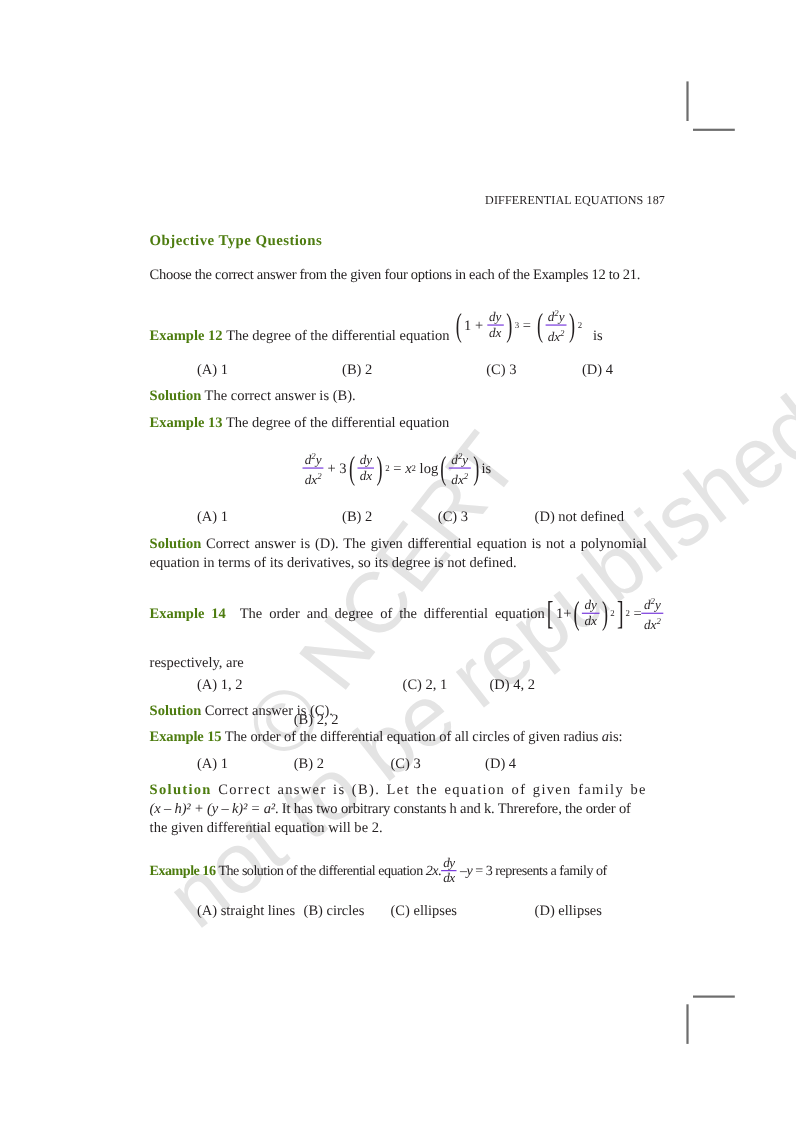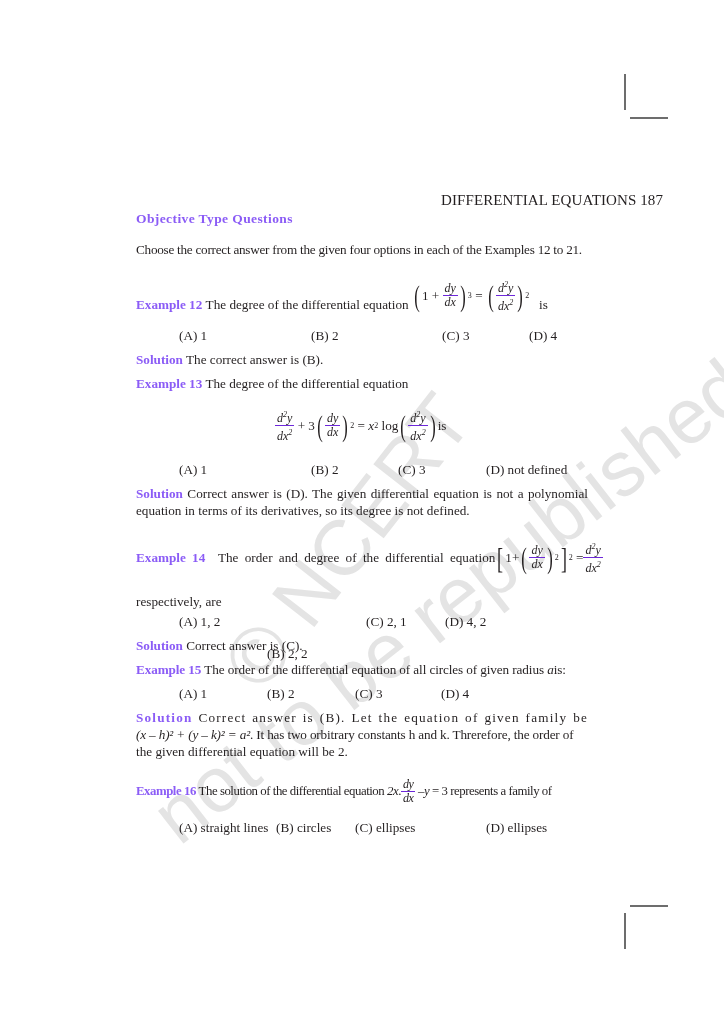--- a/index.html
+++ b/index.html
@@ -1,21 +1,21 @@
 <!DOCTYPE html>
 <html><head>
 <meta charset="utf-8">
 <style>
   html, body { margin:0; padding:0; }
   body { width:724px; height:1024px; background:#ffffff; position:relative; overflow:hidden;
          font-family:"Liberation Serif", serif; color:#231f20; font-size:13.2px; }
   .abs { position:absolute; }
   .crop { position:absolute; background:#6d6d6d; }
-  .header { position:absolute; left:441px; top:192px; font-size:15px; letter-spacing:0.1px; }
-  .blue { color:#8b5cf6; font-weight:bold; }
+  .header { position:absolute; left:441px; top:176px; font-size:11px; letter-spacing:0.1px; }
+  .blue { color:#4d7c0f; font-weight:bold; }
   .line { position:absolute; left:136px; white-space:nowrap; }
   .just { position:absolute; left:136px; width:452px; text-align:justify; text-align-last:justify; white-space:nowrap; }
   .opt { position:absolute; white-space:nowrap; }
   .math { font-style:italic; }
   .frac { display:inline-flex; flex-direction:column; align-items:center; vertical-align:middle; font-style:italic; font-size:12px; line-height:13px; }
   .frac .num { border-bottom:1px solid #6d28d9; padding:0 2px; }
   .frac .den { padding:0 2px;font-family:Liberation Serif, serif; }
   .paren { font-size:30px; font-weight:100; vertical-align:middle; line-height:30px; transform:scaleX(0.55); display:inline-block; }
   .brack { font-size:30px; vertical-align:middle; line-height:30px; transform:scaleX(0.6); display:inline-block; }
   sup { font-size:8px; vertical-align:super; }

